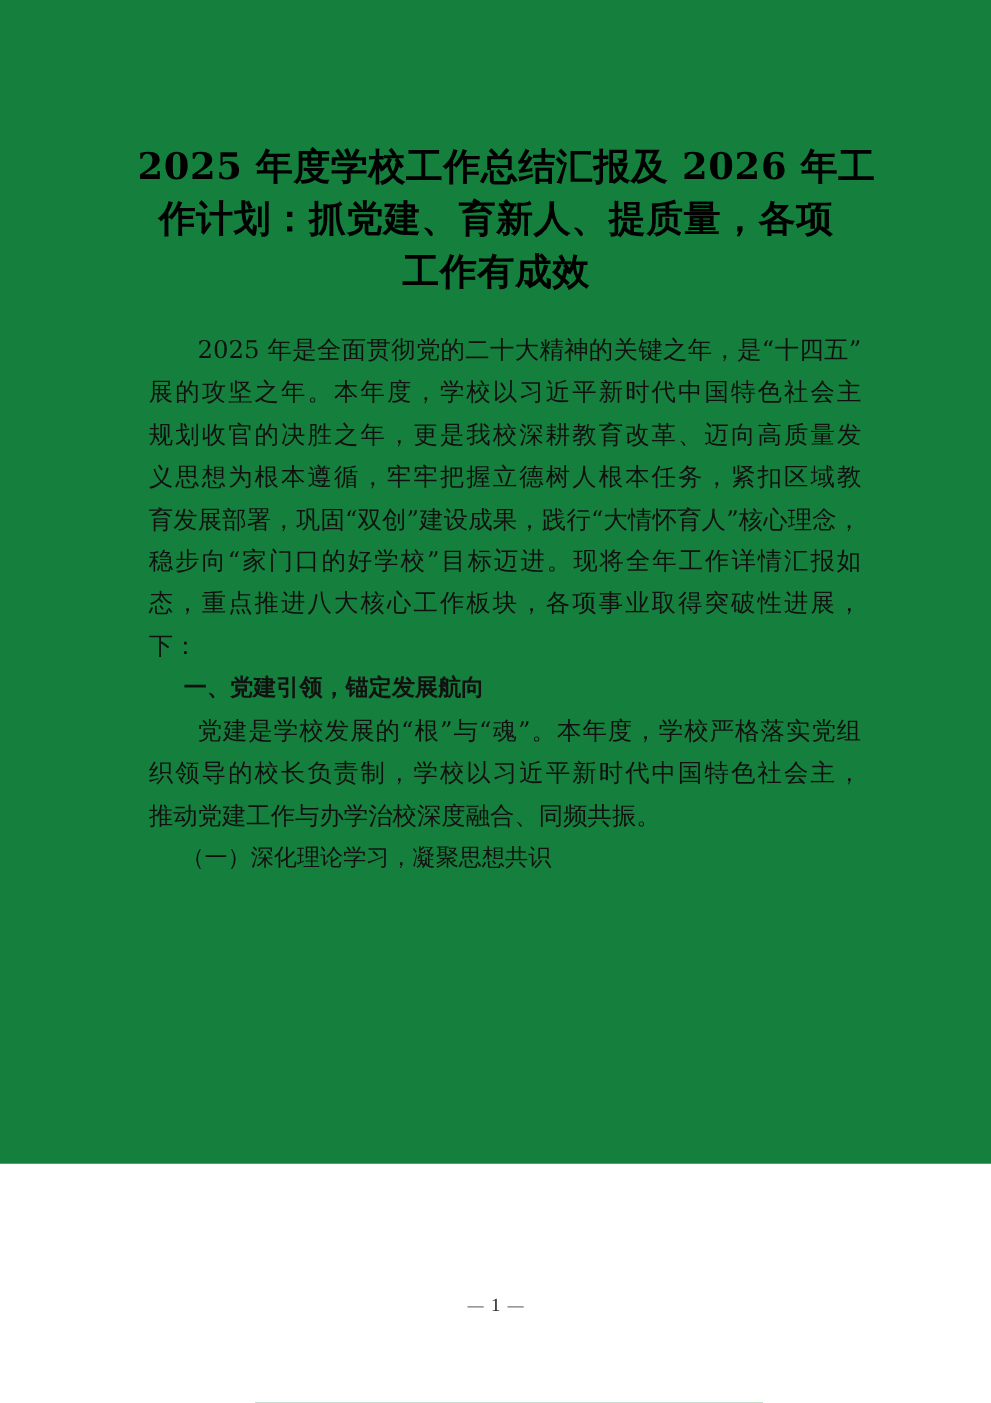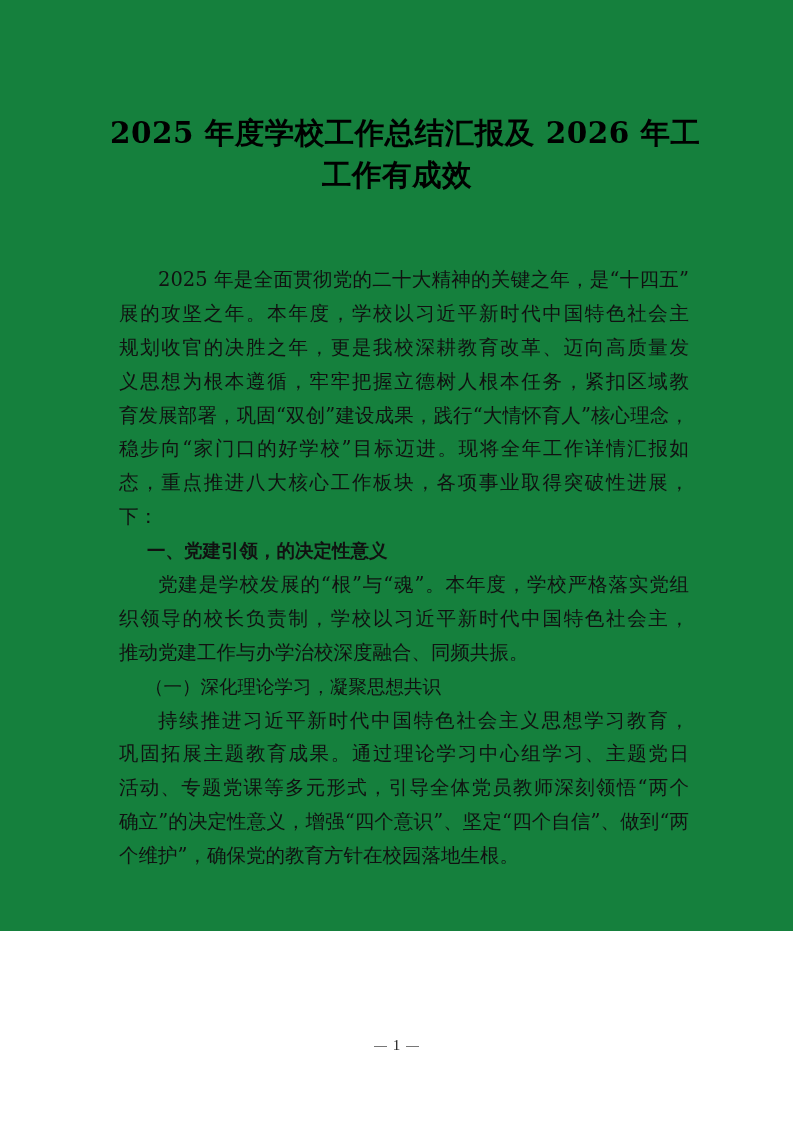--- a/index.html
+++ b/index.html
@@ -30,51 +30,45 @@
   }
   .footer .dash { display: inline-block; width: 13px; height: 1px; background: #777; vertical-align: middle; margin: 0 6px; }
 </style>
 </head>
 <body>
 
 <div class="page">
 
   <div class="title">
     <span>2025 年度学校工作总结汇报及 2026 年工</span>
+    <span>作计划：抓党建、育新人、提质量，各项</span>
     <span>工作有成效</span>
   </div>
 
   <div class="body">
     <div>
       <span class="line indent">2025 年是全面贯彻党的二十大精神的关键之年，是“十四五”</span>
       <span class="line">展的攻坚之年。本年度，学校以习近平新时代中国特色社会主</span>
       <span class="line">规划收官的决胜之年，更是我校深耕教育改革、迈向高质量发</span>
       <span class="line">义思想为根本遵循，牢牢把握立德树人根本任务，紧扣区域教</span>
       <span class="line">育发展部署，巩固“双创”建设成果，践行“大情怀育人”核心理念，</span>
       <span class="line">稳步向“家门口的好学校”目标迈进。现将全年工作详情汇报如</span>
       <span class="line">态，重点推进八大核心工作板块，各项事业取得突破性进展，</span>
       <span class="line last">下：</span>
     </div>
 
-    <span class="line h1">一、党建引领，的决定性意义</span>
+    <span class="line h1">一、党建引领，锚定发展航向</span>
 
     <div>
       <span class="line indent">党建是学校发展的“根”与“魂”。本年度，学校严格落实党组</span>
       <span class="line">织领导的校长负责制，学校以习近平新时代中国特色社会主，</span>
       <span class="line last">推动党建工作与办学治校深度融合、同频共振。</span>
     </div>
 
     <span class="line h2">（一）深化理论学习，凝聚思想共识</span>
 
-    <div>
-      <span class="line indent">持续推进习近平新时代中国特色社会主义思想学习教育，</span>
-      <span class="line">巩固拓展主题教育成果。通过理论学习中心组学习、主题党日</span>
-      <span class="line">活动、专题党课等多元形式，引导全体党员教师深刻领悟“两个</span>
-      <span class="line">确立”的决定性意义，增强“四个意识”、坚定“四个自信”、做到“两</span>
-      <span class="line last">个维护”，确保党的教育方针在校园落地生根。</span>
-    </div>
   </div>
 
   <div class="footer">
     <span class="dash"></span><span>1</span><span class="dash"></span>
   </div>
 
 </div>
 
 </body></html>

